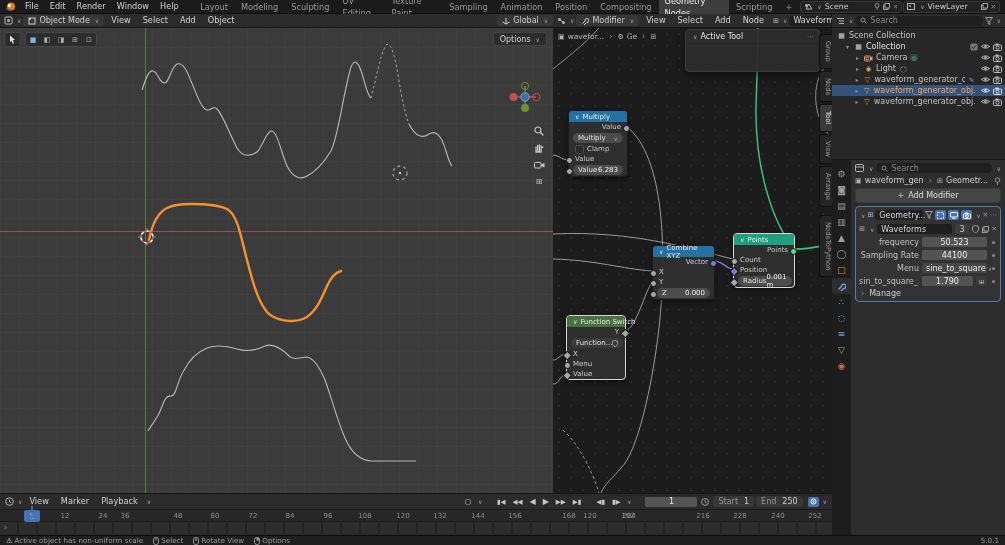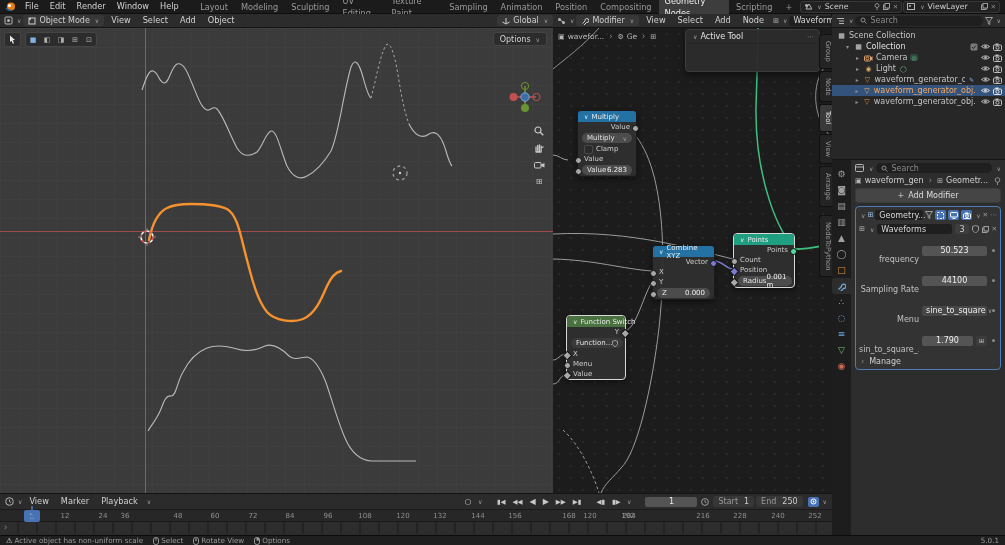--- a/index.html
+++ b/index.html
@@ -99,21 +99,21 @@
   .ptab.c-obj{color:#e9923d;} .ptab.c-data{color:#71c56f;} .ptab.c-mat{color:#cf6a58;}
   .ptab.c-blue{color:#6fa8dc;}
   #pbody{flex:1;padding:3px 4px;display:flex;flex-direction:column;gap:3px;box-sizing:border-box;min-width:0;}
   .prow{display:flex;align-items:center;gap:3px;}
   #addmod{height:13px;background:#454545;border:1px solid #3a3a3a;border-radius:3px;display:flex;align-items:center;
           justify-content:center;gap:4px;color:#dedede;}
   #modpanel{border:1px solid #4f7cb8;border-radius:4px;background:#333;padding:2px 3px 3px;display:flex;
             flex-direction:column;gap:3px;}
   .mhd{display:flex;align-items:center;gap:2px;height:12px;}
   .toggle{width:11px;height:10px;background:#4772b3;border-radius:2px;display:flex;align-items:center;justify-content:center;}
-  .plabel{flex:0 0 60px;text-align:right;color:#c2c2c2;white-space:nowrap;overflow:hidden;margin-top:18px;}
+  .plabel{flex:0 0 60px;text-align:right;color:#c2c2c2;white-space:nowrap;overflow:hidden;}
   .pfield{flex:1;height:10px;background:#545454;border-radius:2px;display:flex;align-items:center;
           justify-content:center;color:#eee;min-width:0;}
   .pfield.drop{background:#474747;justify-content:space-between;padding:0 4px;}
   .dot{width:3px;height:3px;border-radius:50%;background:#8a8a8a;margin:0 2px;}
   .sqbtn{width:11px;height:10px;background:#3c3c3c;border-radius:2px;display:flex;align-items:center;
          justify-content:center;color:#cfcfcf;font-size:6px;}
 
   
   #timeline{left:0;top:493px;width:832px;height:42px;background:#2b2b2b;border-top:1px solid #141414;box-sizing:border-box;}
   #tl-hdr{display:flex;align-items:center;height:16px;padding:0 5px;gap:2px;border-bottom:1px solid #1b1b1b;box-sizing:border-box;}
@@ -412,21 +412,21 @@
     <div class="abs row" id="ne-crumb">
       <span style="font-size:7px;color:#b5b5b5">▣</span>
       <span>wavefor...</span>
       <span class="chev">›</span>
       <span style="font-size:7px;color:#b5b5b5">⚙</span>
       <span>Ge</span>
       <span class="chev">›</span>
       <span style="font-size:7px;color:#b5b5b5">⊞</span>
     </div>
 
-    <div class="node" style="left:24px;top:82px;width:58px">
+    <div class="node" style="left:15px;top:82px;width:58px">
       <div class="nhead" style="background:#2472a3">
         <span class="caret" style="color:#dfeaf2">∨</span>
         <span>Multiply</span>
       </div>
       <div class="nrow out">
           <span>Value</span>
           <span class="sock outx"></span>
         </div>
       <div class="row">
           <div class="nfield">

